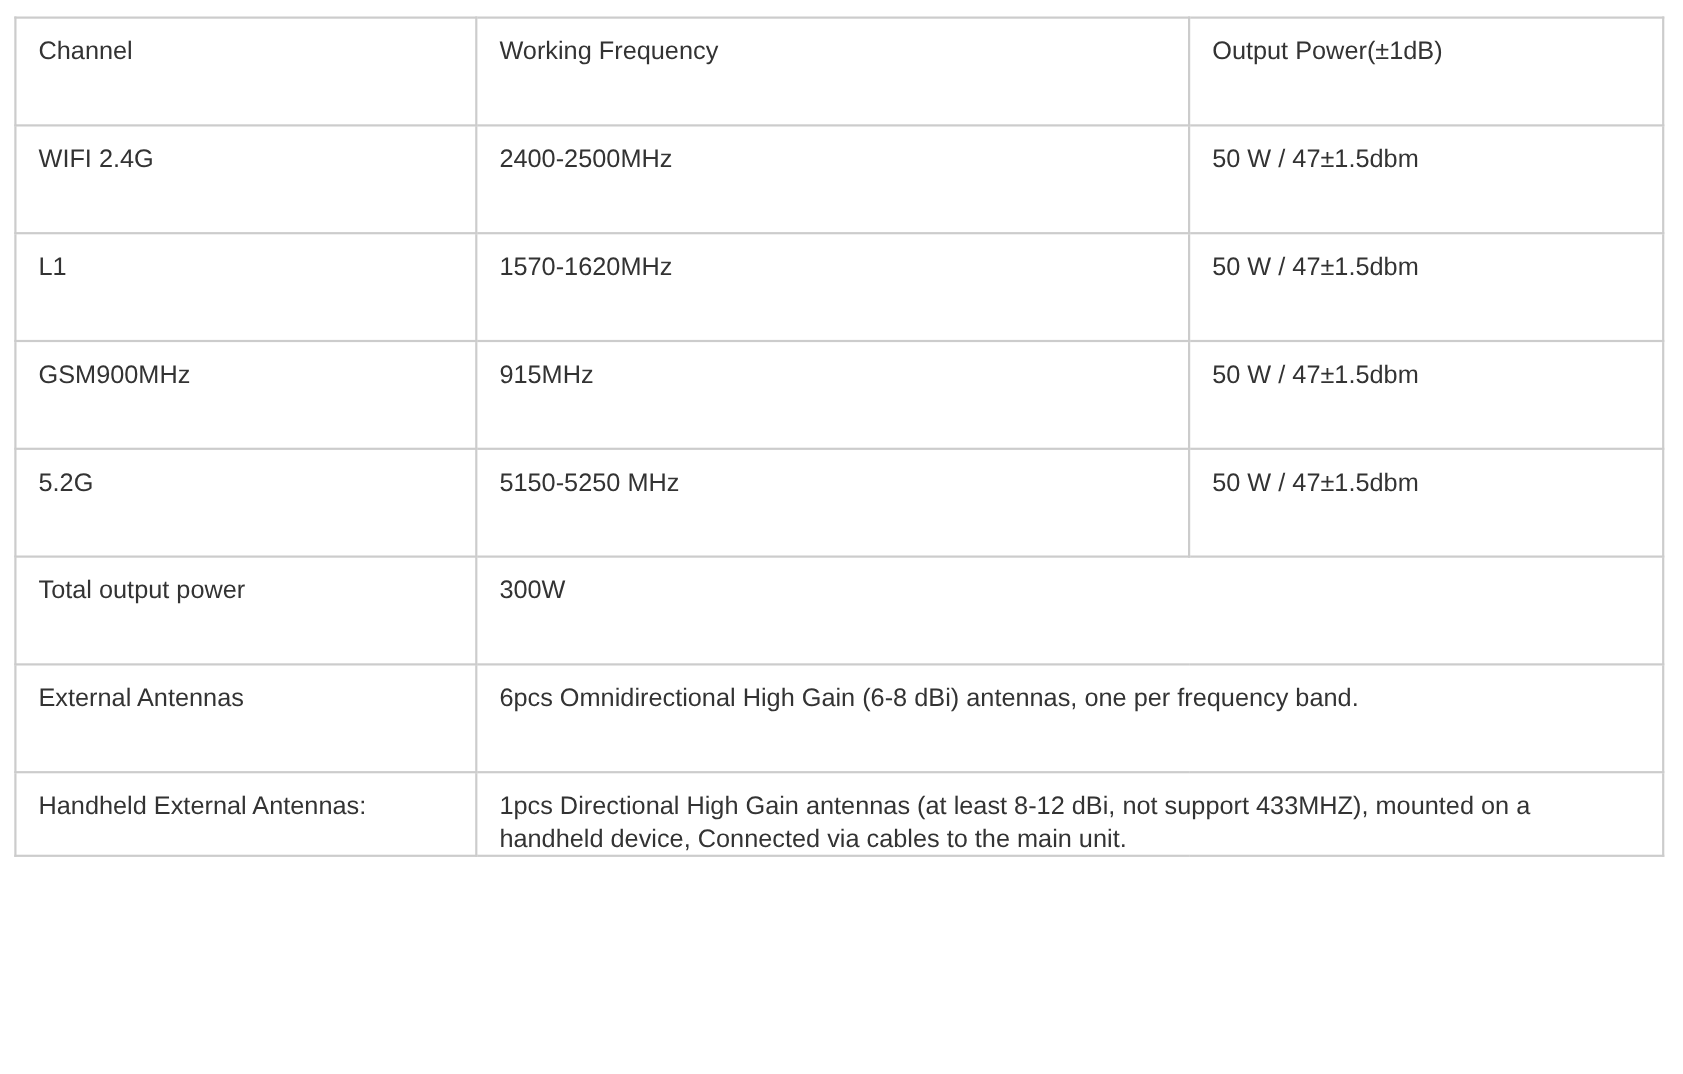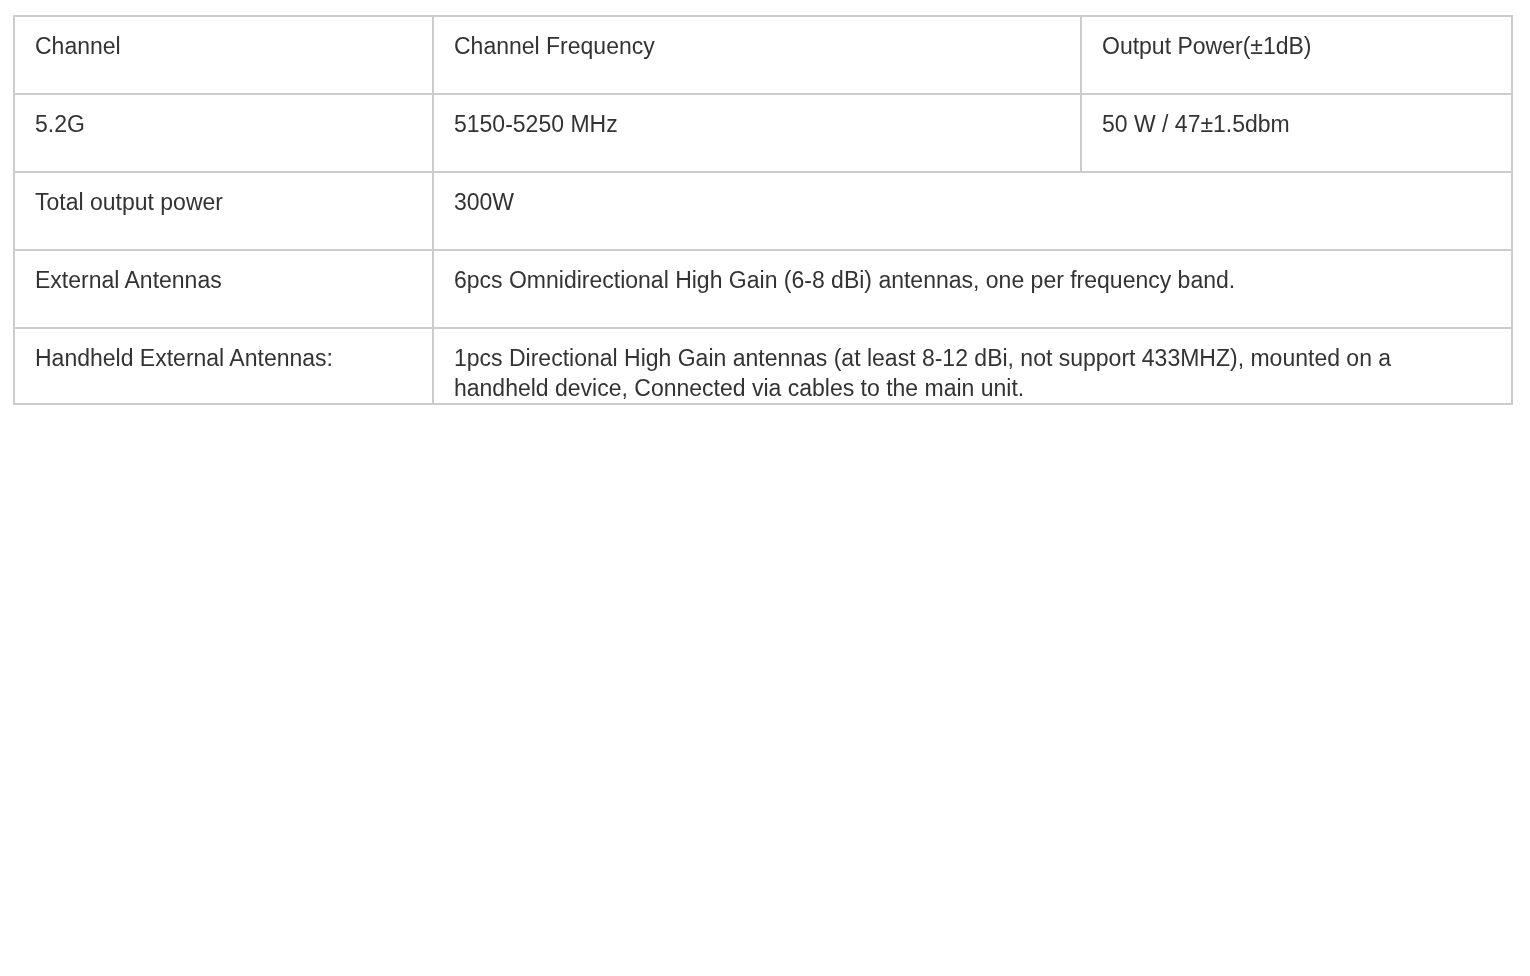--- a/index.html
+++ b/index.html
@@ -24,40 +24,55 @@
       table-layout: fixed;
     }
     .table td {
       border: 2px solid #cccccc;
       vertical-align: top;
       padding: 14px 20px 0 20px;
       line-height: 30px;
       height: 62px;
       box-sizing: border-box;
     }
-    .table tr.short td { height: 78px; }
+    .table tr.short td { height: 98px; }
     .table tr.last td { height: 64px; padding-top: 14px; }
     .col1 { width: 419px; }
     .col2 { width: 648px; }
     .col3 { width: 431px; }
   </style>
 </head>
 <body>
 
 <table class="table">
   <colgroup>
     <col class="col1">
       <col class="col2">
       <col class="col3">
   </colgroup>
   <tbody>
     <tr class="short">
       <td>Channel</td>
-      <td>Channel Frequency</td>
+      <td>Working Frequency</td>
       <td>Output Power(±1dB)</td>
+    </tr>
+    <tr class="short">
+      <td>WIFI 2.4G</td>
+      <td>2400-2500MHz</td>
+      <td>50 W / 47±1.5dbm</td>
+    </tr>
+    <tr class="short">
+      <td>L1</td>
+      <td>1570-1620MHz</td>
+      <td>50 W / 47±1.5dbm</td>
+    </tr>
+    <tr class="short">
+      <td>GSM900MHz</td>
+      <td>915MHz</td>
+      <td>50 W / 47±1.5dbm</td>
     </tr>
     <tr class="short">
       <td>5.2G</td>
       <td>5150-5250 MHz</td>
       <td>50 W / 47±1.5dbm</td>
     </tr>
     <tr class="short">
       <td>Total output power</td>
       <td colspan="2">300W</td>
     </tr>

